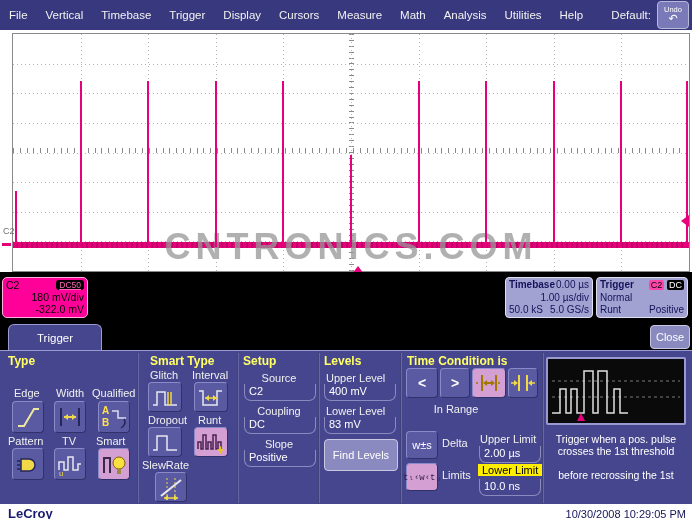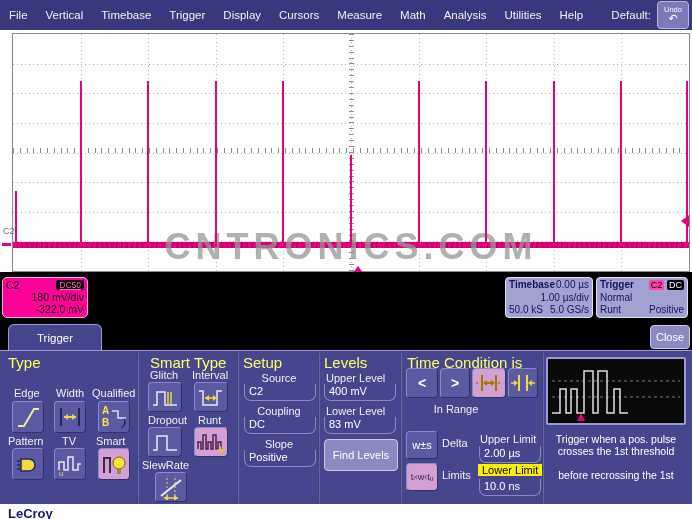--- a/index.html
+++ b/index.html
@@ -54,28 +54,28 @@
   
   .dlg-tabs{position:absolute;left:0;top:322px;width:692px;height:28px;background:#000;}
   .dlg-tab{position:absolute;left:8px;top:2px;width:92px;height:26px;background:#46468e;
     border:1px solid #9a9ad0;border-bottom:none;border-radius:6px 6px 0 0;color:#fff;font-size:11.5px;
     display:flex;align-items:center;justify-content:center;}
   .close-btn{position:absolute;left:650px;top:3px;width:38px;height:22px;background:#8a8ac0;
     border:1px solid #c8c8e0;border-radius:4px;color:#fff;font-size:11px;
     display:flex;align-items:center;justify-content:center;}
   .dlg-body{position:absolute;left:0;top:350px;width:692px;height:154px;background:#46468e;
     border-top:1px solid #9a9ad0;box-sizing:border-box;color:#f0f0f0;font-size:11px;}
-  .sec-h{position:absolute;color:#ffff66;font-weight:normal;font-size:15px;}
+  .sec-h{position:absolute;color:#ffff66;font-weight:bold;font-size:12px;}
   .vsep{position:absolute;top:2px;width:2px;height:150px;
     background:linear-gradient(to right,#2e2e66,#7a7ab8);}
   .lbl{position:absolute;color:#f0f0f0;font-size:11px;}
   .ctr{text-align:center;}
   .tbtn{position:absolute;background:#5a5aa2;border:1px solid;border-color:#8a8ac8 #30306a #30306a #8a8ac8;
     border-radius:4px;display:flex;align-items:center;justify-content:center;}
-  .tbtn.sel{background:#d4a0d4;}
+  .tbtn.sel{background:#d4a0d4;font-family:Liberation Mono, monospace;}
   .fld{position:absolute;border:1px solid #8a8ac0;border-top:none;border-radius:0 0 7px 7px;
     color:#fff;font-size:11px;padding:1px 0 1px 4px;box-sizing:border-box;height:17px;}
   .findbtn{position:absolute;background:#8a8ac0;border:1px solid #c8c8e0;border-radius:4px;
     color:#fff;font-size:11px;text-align:center;line-height:14px;display:flex;align-items:center;justify-content:center;}
   .glyphbtn{color:#fff;font-weight:bold;font-size:14px;}
   .ylw-tag{position:absolute;background:#ffee00;color:#000;font-size:11px;padding:0 4px;}
   .diagram{position:absolute;left:546px;top:6px;width:140px;height:68px;background:#0a0a0a;
     border:2px solid #9a9ad0;border-radius:2px;box-sizing:border-box;}
   .desc{position:absolute;left:544px;width:144px;text-align:center;color:#fff;font-size:10.5px;}
   
@@ -345,15 +345,16 @@
         <polygon points="29,62 37,62 33,54" fill="#e6007a"></polygon>
         </svg>
     </div>
     <div class="desc" style="top:82px">Trigger when a pos. pulse</div>
     <div class="desc" style="top:94px">crosses the 1st threshold</div>
     <div class="desc" style="top:118px">before recrossing the 1st</div>
   </div>
 
   <div class="footer">
     <span class="logo">LeCroy</span>
+    <span class="stamp">10/30/2008 10:29:05 PM</span>
   </div>
 
 </div>
 
 </body></html>

